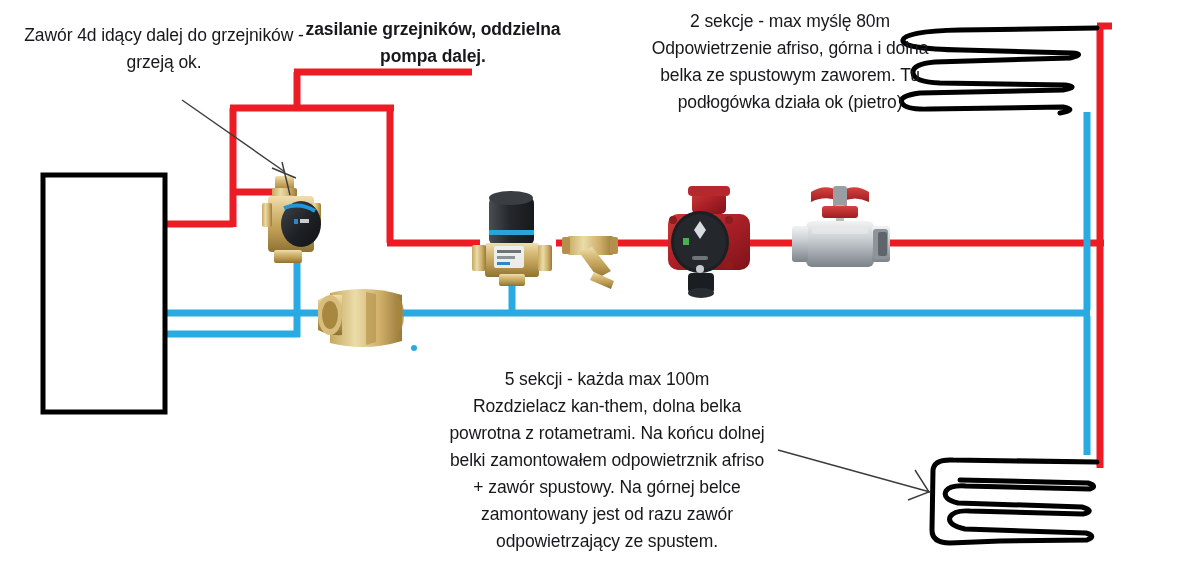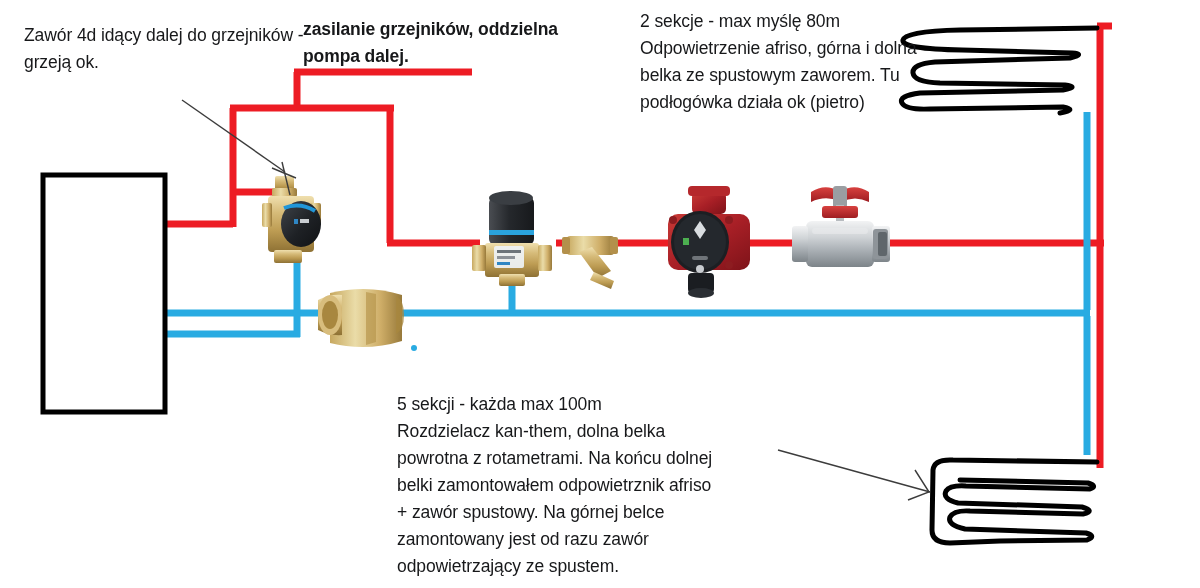--- a/index.html
+++ b/index.html
@@ -7,41 +7,42 @@
     padding: 0;
     background: #ffffff;
   }
   #canvas {
     position: relative;
     width: 1200px;
     height: 588px;
     background: #ffffff;
     overflow: hidden;
     font-family: "Liberation Sans", sans-serif;
+    text-align: center;
   }
   #schematic {
     position: absolute;
     left: 0;
     top: 0;
     width: 1200px;
     height: 588px;
   }
   .note {
     position: absolute;
     color: #17181a;
     font-family: "Liberation Sans", sans-serif;
     font-size: 17.5px;
     line-height: 27px;
     white-space: pre-line;
     letter-spacing: -0.1px;
   }
   #note-valve4d   { left: 24px;  top: 22px;  width: 280px; }
   #note-supply    { left: 303px; top: 16px;  width: 260px; font-weight: bold; }
   #note-upper     { left: 640px; top: 8px;   width: 300px; }
-  #note-lower     { left: 397px; top: 366px; width: 420px; margin-top: 25px; }
+  #note-lower     { left: 397px; top: 366px; width: 420px; }
 </style>
 </head>
 <body>
 
 <div id="canvas">
 
   <svg id="schematic" viewBox="0 0 1200 588">
     <defs>
       <linearGradient id="brassGrad" x1="0" y1="0" x2="0" y2="1">
         <parameter name="stop" stop-color="#e8d49a" offset="0"></parameter>

